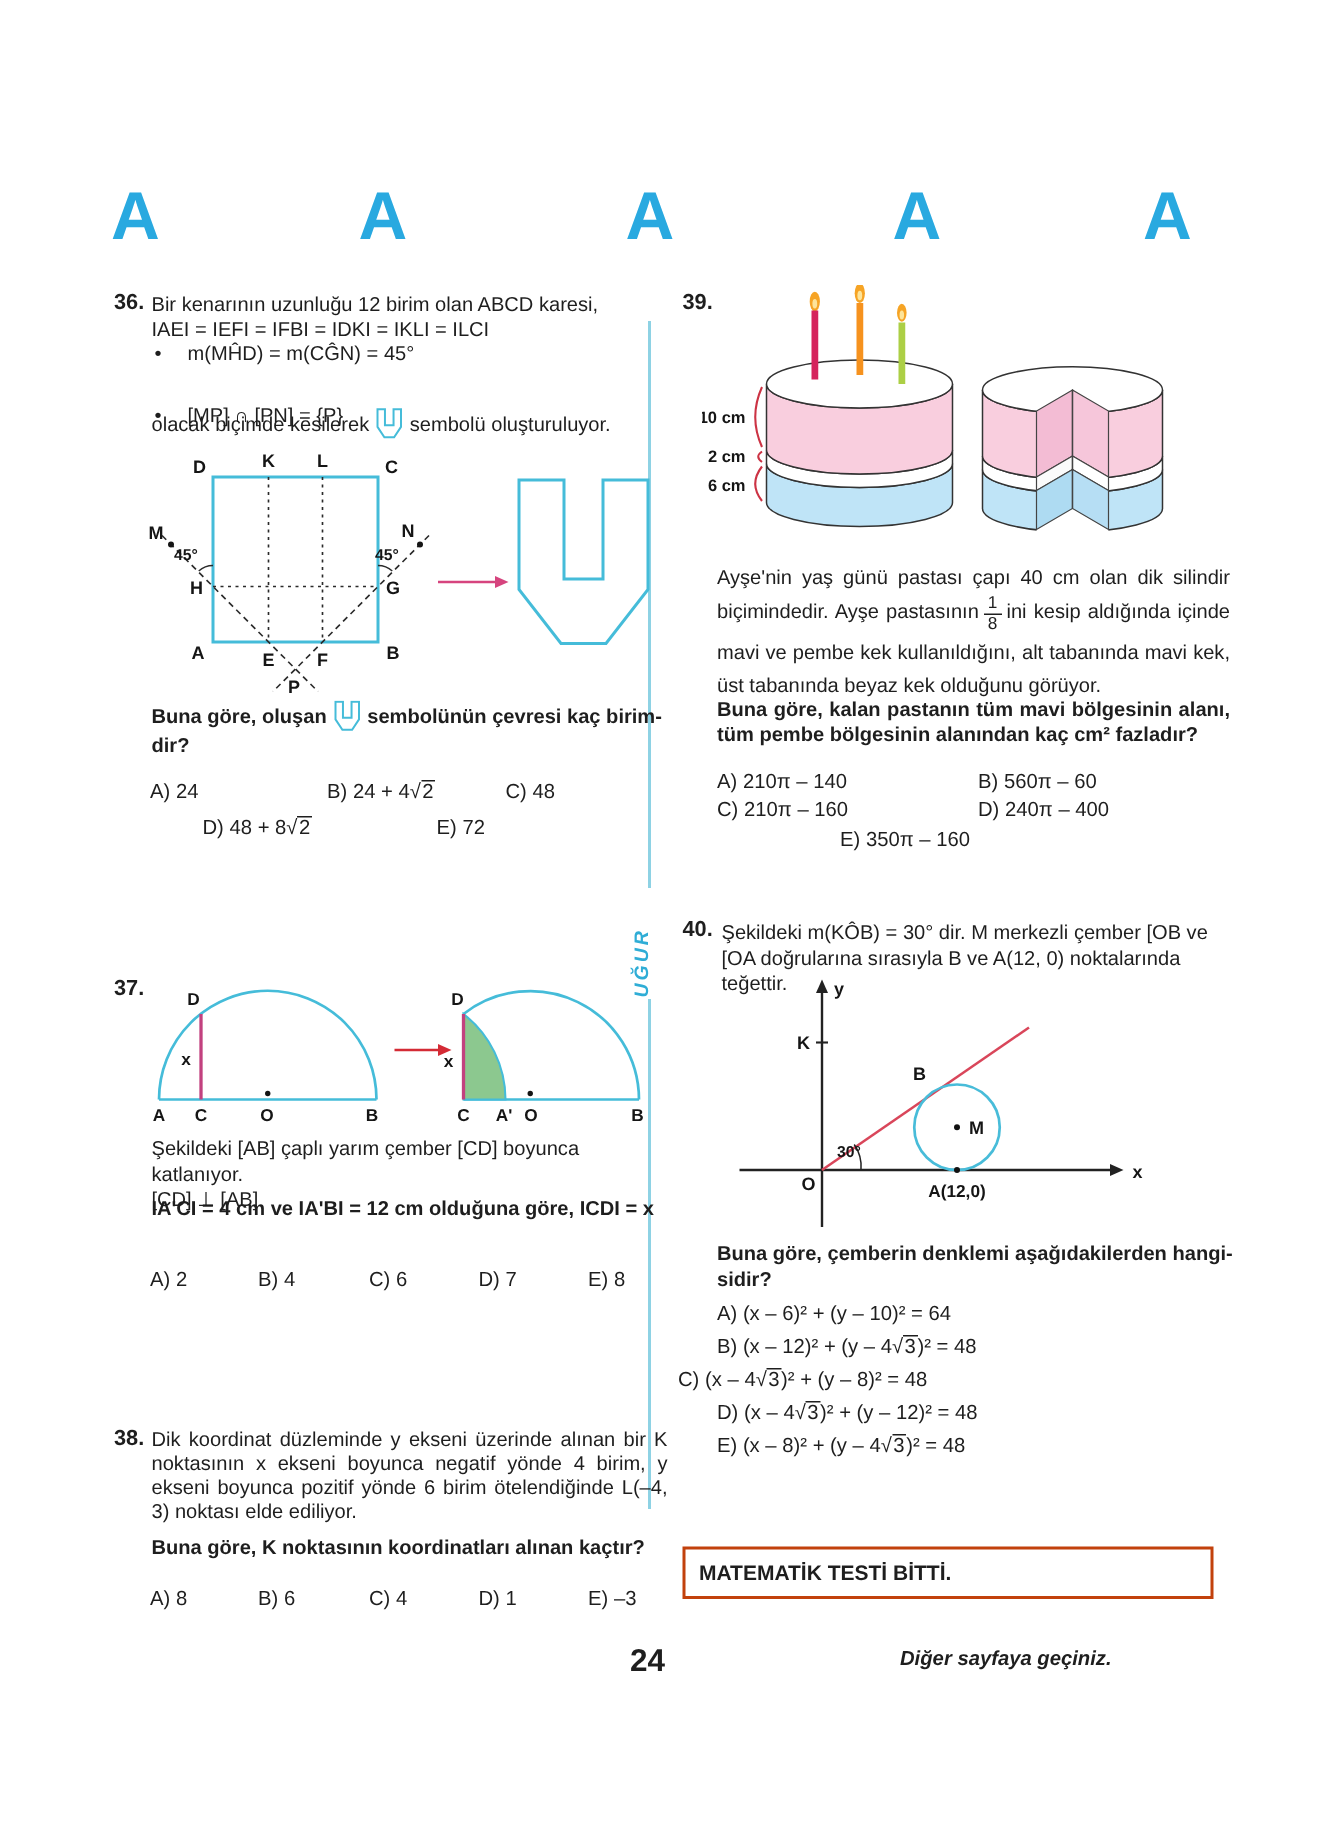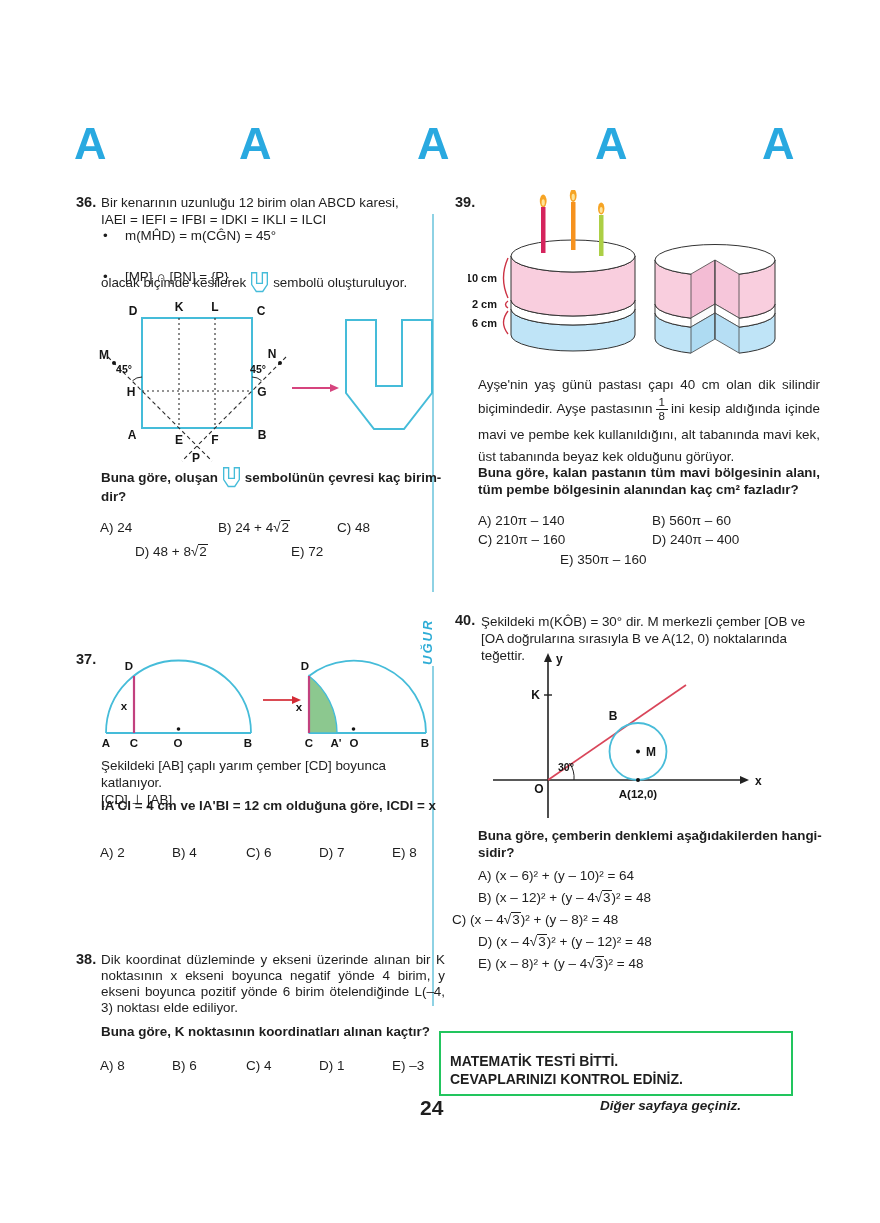--- a/index.html
+++ b/index.html
@@ -17,22 +17,22 @@
   .rad{display:inline-block;line-height:1.05;}
   .rad:not(:empty){border-top:1.3px solid #1e1e1e;padding:0 1px;}
   .frac{display:inline-block;vertical-align:-8px;text-align:center;font-size:11.5px;
         line-height:1.2;font-weight:normal;margin:0 3px;}
   .frac .fn{display:block;border-bottom:1.2px solid #1e1e1e;padding:0 3px;}
   .frac .fd{display:block;}
   .vline{position:absolute;left:432px;width:2px;background:#8ed2e4;}
   .brand{position:absolute;left:420px;top:593px;height:72px;color:#2fadd6;font-weight:bold;
          font-style:italic;font-size:13px;letter-spacing:2px;
          writing-mode:vertical-rl;transform:rotate(180deg);}
-  .endbox{position:absolute;left:439px;top:1031px;width:332px;border:2px solid #22c55e;
-          padding:20px 9px 6px;}
+  .endbox{position:absolute;left:455px;top:1031px;width:332px;border:2px solid #c2410c;
+          padding:7px 9px 6px;}
   .endbox div{font-weight:bold;font-size:14px;line-height:17.5px;}
   .uicon{vertical-align:-6px;margin:0 4px;}
   .bullet{position:relative;padding-left:24px;}
   .bullet::before{content:"\2022";position:absolute;left:2px;}
   svg text{font-family:"Liberation Sans",sans-serif;font-weight:bold;fill:#151515;}
   .footer-num{font-weight:bold;font-size:21px;}
   .footer-next{font-weight:bold;font-style:italic;font-size:13.5px;text-align:left;}
 </style>
 </head>
 <body>
@@ -224,16 +224,15 @@
   <span class="blk">sidir?</span>
 </div>
 <span class="abs opt" style="left:478px;top:868px"><span>A) (x – 6)² + (y – 10)² = 64</span><span class="rad"></span><span></span></span>
 <span class="abs opt" style="left:478px;top:890px"><span>B) (x – 12)² + (y – 4√</span><span class="rad">3</span><span>)² = 48</span></span>
 <span class="abs opt" style="left:452px;top:912px"><span>C) (x – 4√</span><span class="rad">3</span><span>)² + (y – 8)² = 48</span></span>
 <span class="abs opt" style="left:478px;top:934px"><span>D) (x – 4√</span><span class="rad">3</span><span>)² + (y – 12)² = 48</span></span>
 <span class="abs opt" style="left:478px;top:956px"><span>E) (x – 8)² + (y – 4√</span><span class="rad">3</span><span>)² = 48</span></span>
 
 <div class="endbox">
   <div>MATEMATİK TESTİ BİTTİ.</div>
-  <div>CEVAPLARINIZI KONTROL EDİNİZ.</div>
 </div>
 <div class="abs footer-num" style="left:420px;top:1096px">24</div>
 <div class="abs footer-next" style="left:600px;top:1098px;width:190px">Diğer sayfaya geçiniz.</div>
 
 </body></html>

